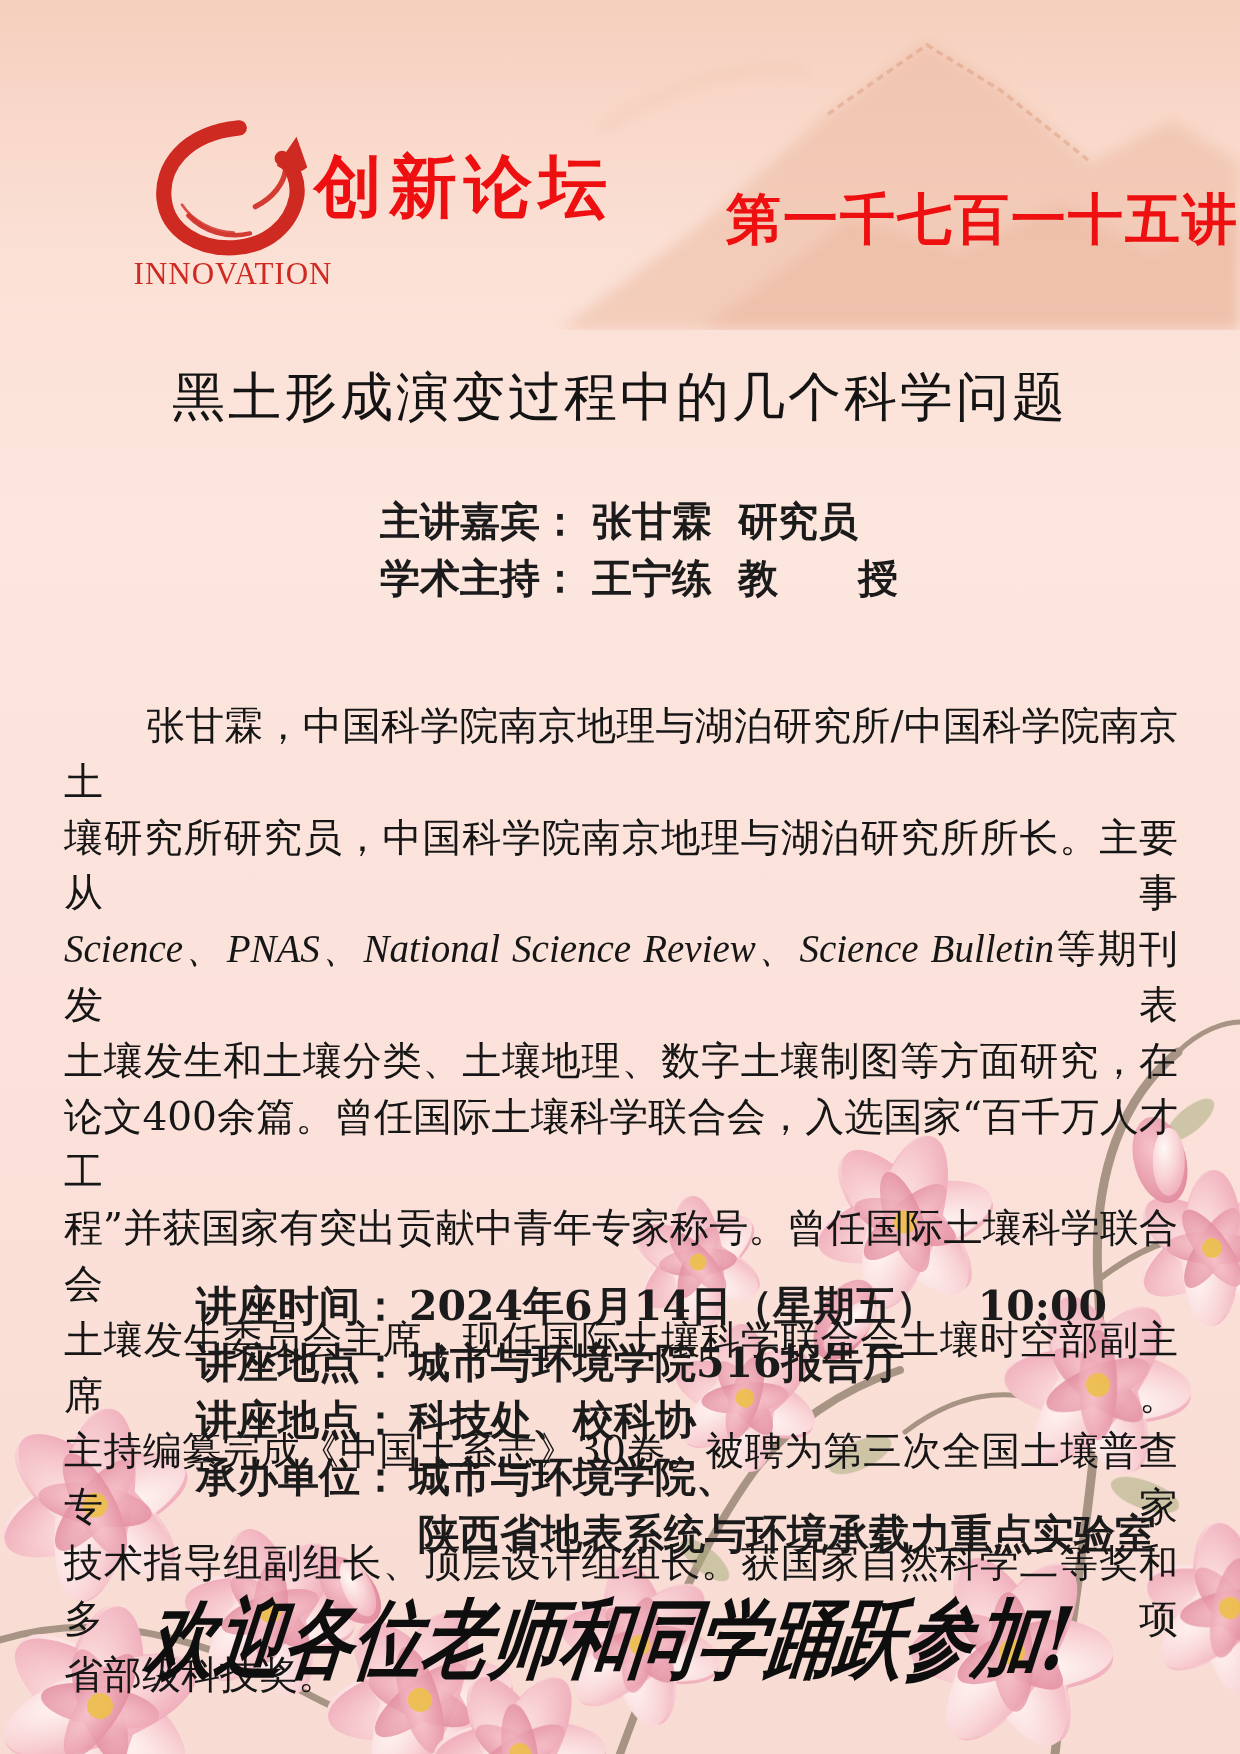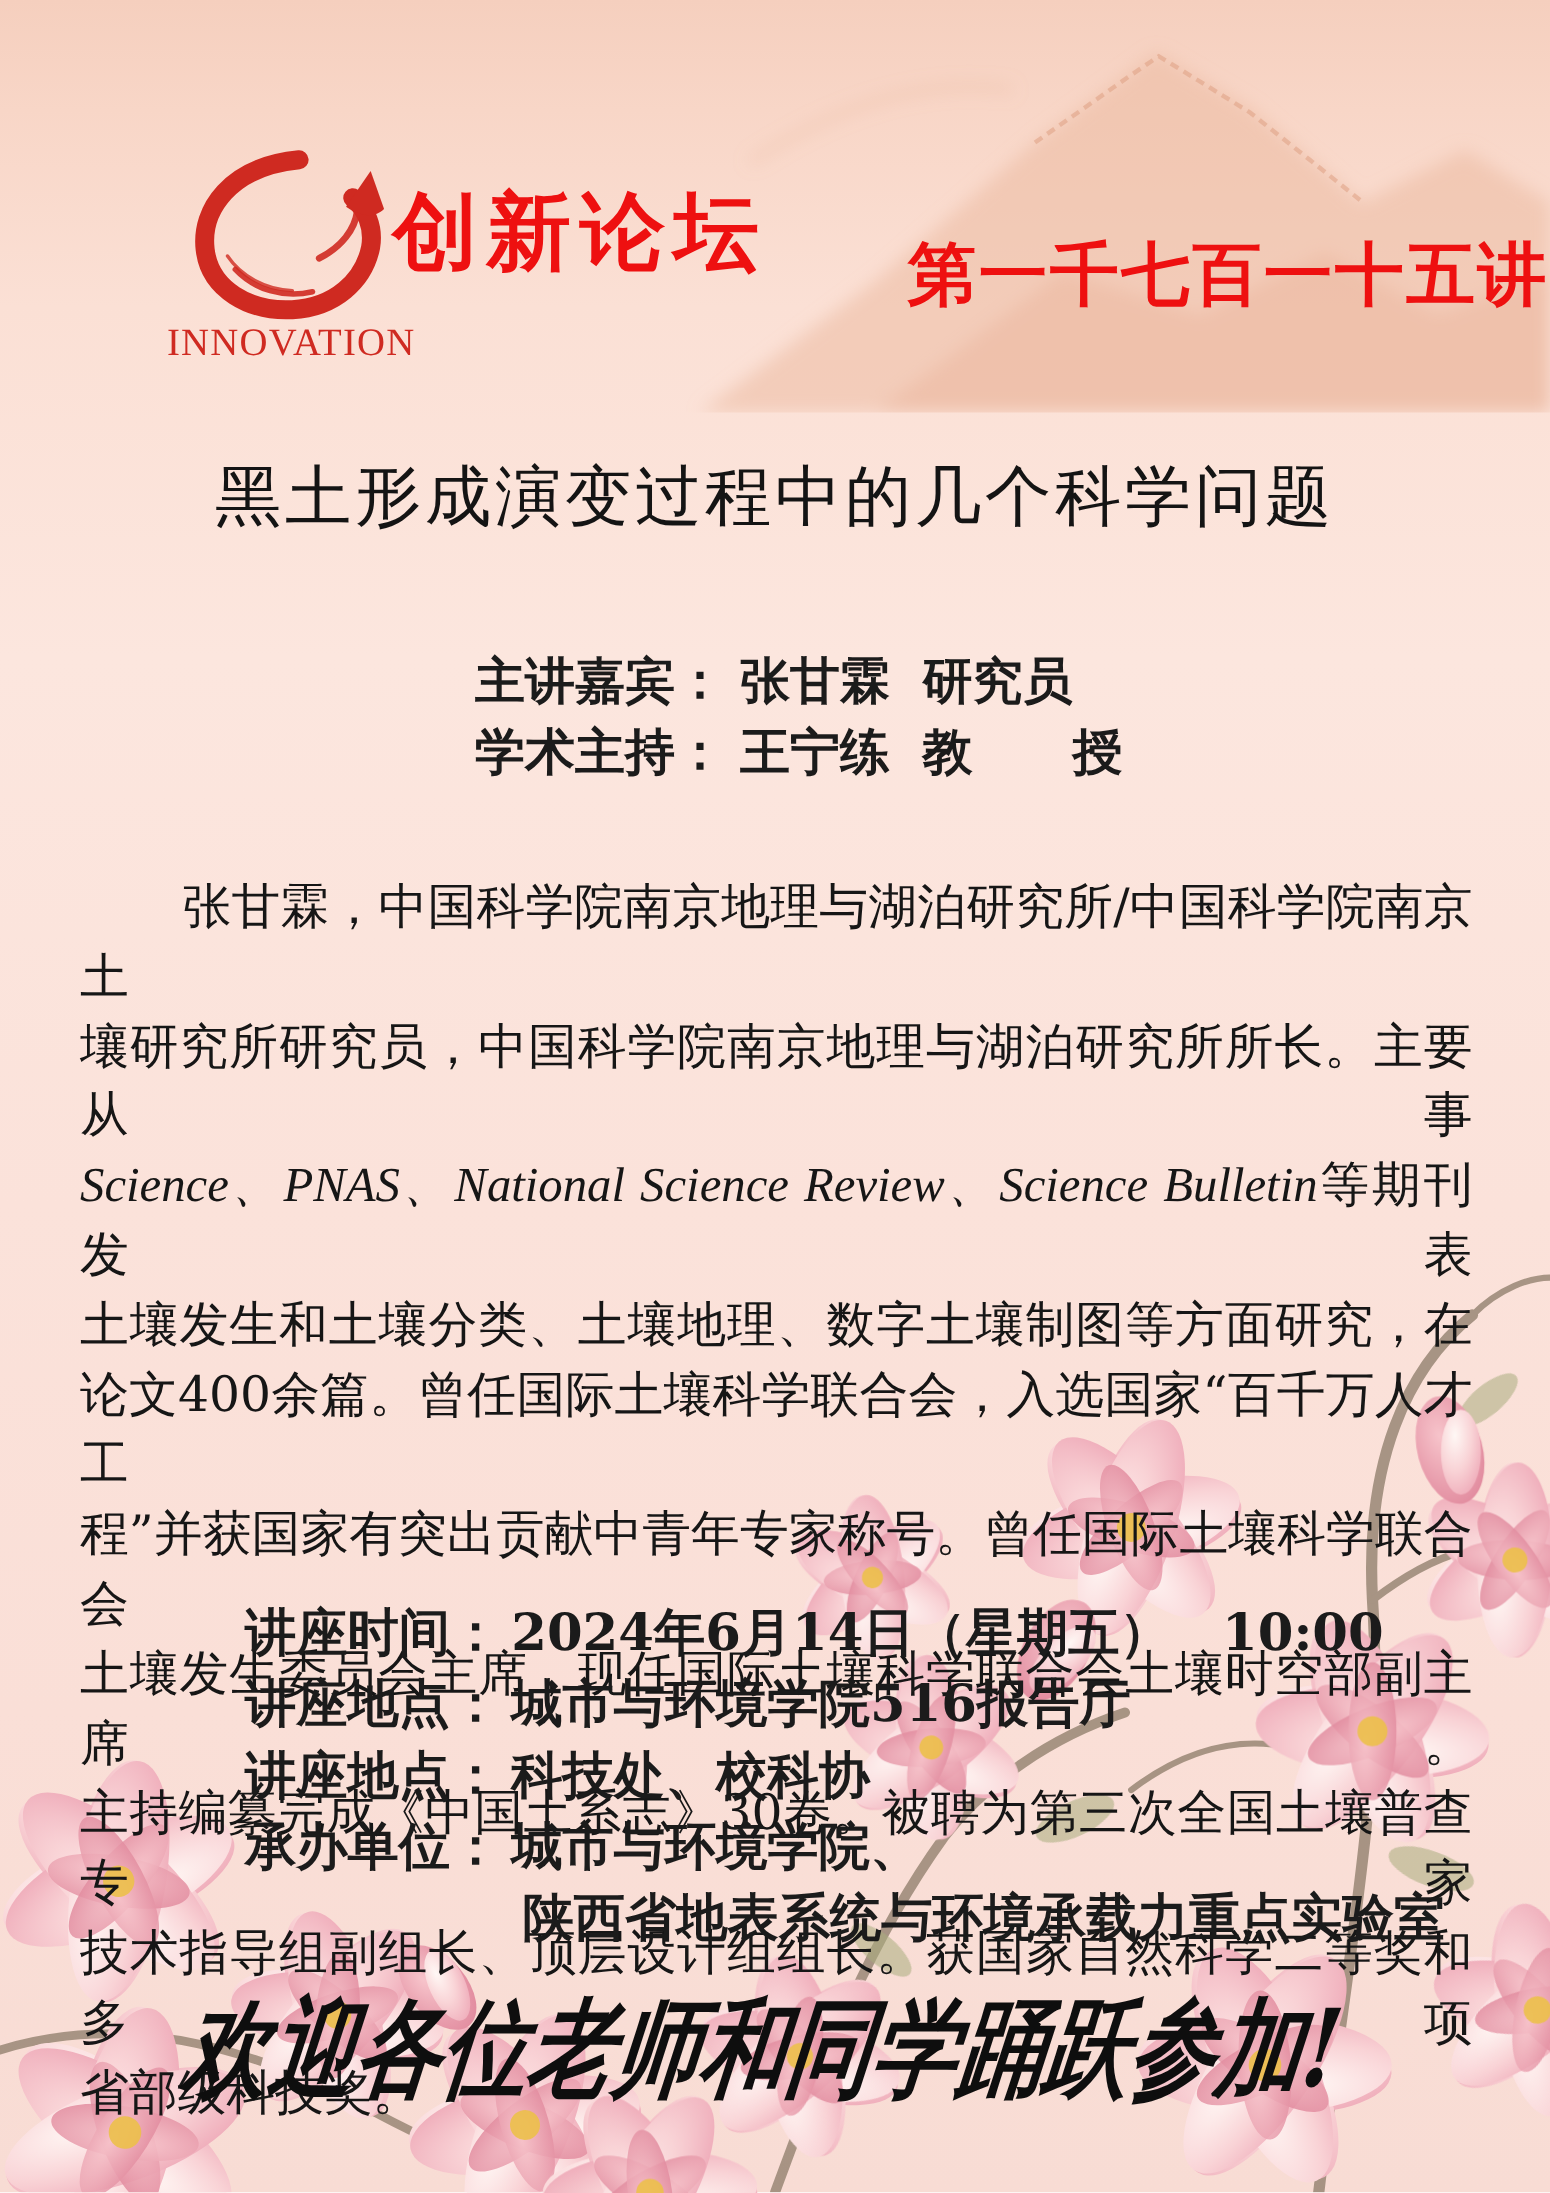--- a/index.html
+++ b/index.html
@@ -15,21 +15,21 @@
   .logo svg{display:block;margin:0 auto;width:170px;height:152px;}
   .logo-text{margin-top:-6px;font-family:Liberation Serif, serif;font-size:31px;letter-spacing:1px;color:#cf2a21;}
 
   .forum-title{position:absolute;left:314px;top:150px;font-size:68px;font-weight:800;letter-spacing:7px;color:#ee1010;line-height:1.1;z-index:3;white-space:nowrap;}
   .lecture-number{position:absolute;left:726px;top:186px;font-size:55px;font-weight:800;letter-spacing:2px;color:#ee1010;line-height:1.2;z-index:3;white-space:nowrap;}
 
   .lecture-title{position:absolute;left:0;top:362px;width:1240px;margin:0;text-align:center;
     box-sizing:border-box;font-size:53px;font-weight:400;letter-spacing:3px;
     color:#141414;font-family:"DejaVu Serif",serif;z-index:3;white-space:nowrap;}
 
-  .speakers{position:absolute;left:380px;top:516px;font-size:40px;font-weight:700;
+  .speakers{position:absolute;left:380px;top:492px;font-size:40px;font-weight:700;
     font-family:"DejaVu Serif",serif;line-height:57px;z-index:3;white-space:nowrap;}
   .sp-name{margin-left:12px;}
   .sp-title{margin-left:26px;}
 
   .bio{position:absolute;left:64px;top:678px;width:1114px;font-size:39px;line-height:55.8px;
     font-family:"DejaVu Serif",serif;color:#161616;z-index:3;}
   .bio-line{text-align:justify;text-align-last:justify;word-break:break-all;}
   .bio-line.indent{text-indent:82px;margin-top:20px;}
   .bio-line.last{text-align-last:left;}
   .lat{font-style:italic;font-family:"Liberation Serif",serif;}

